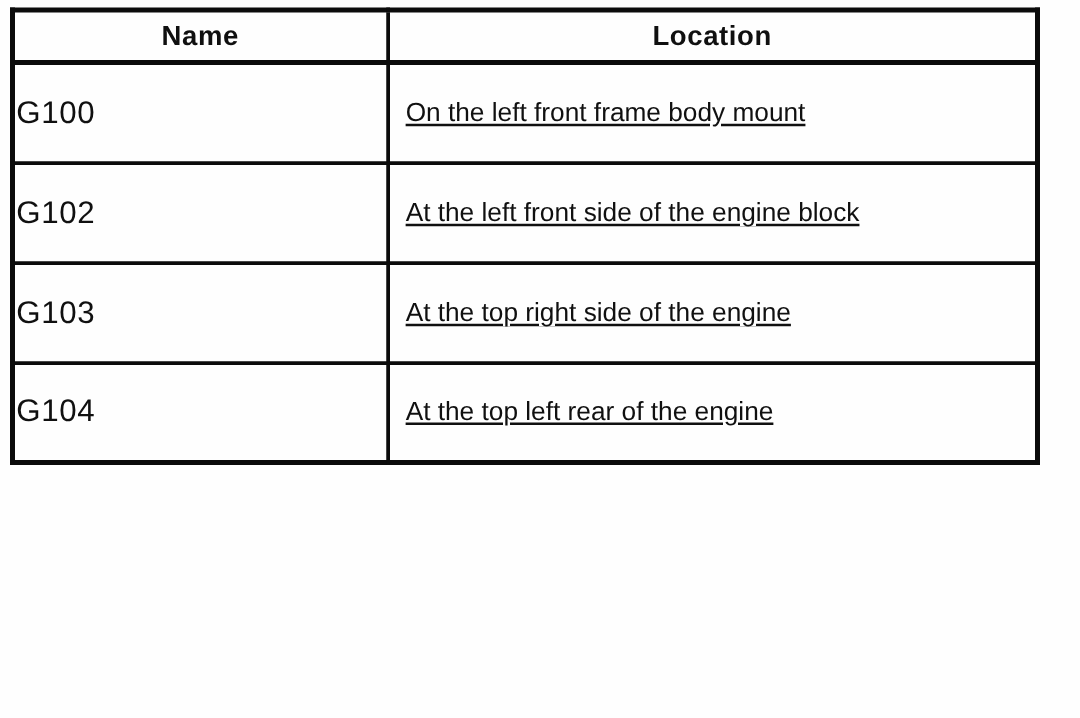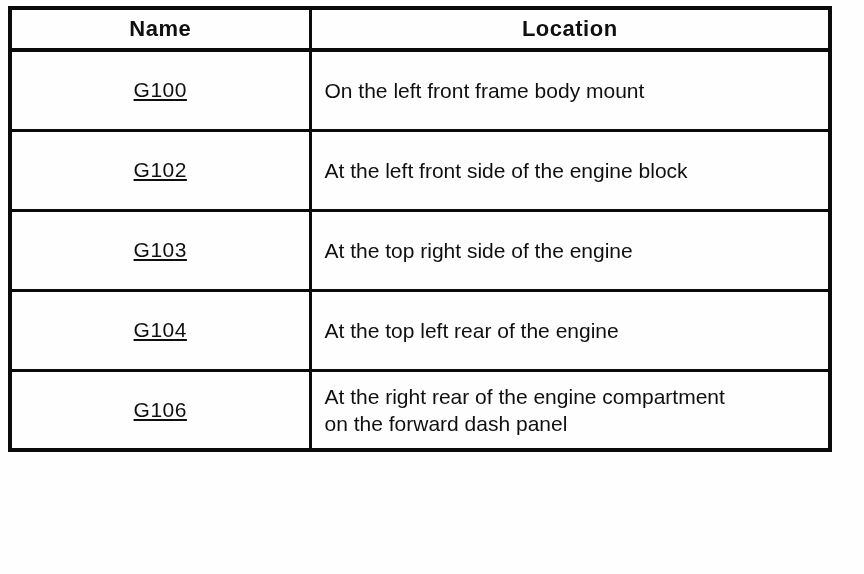--- a/index.html
+++ b/index.html
@@ -39,33 +39,32 @@
     font-weight: bold;
     text-align: center;
     letter-spacing: 0.5px;
     border-bottom-width: 4px;
   }
   .col-name  { width: 300px; }
   .col-loc   { width: 520px; }
   tr.data-row { height: 80px; }
   tr.data-row-tall { height: 114px; }
   td.name-cell {
-    text-align: center;
-    font-size: 21px;
+    font-size: 25px;
     letter-spacing: 0.5px;
-    text-decoration: underline;
   }
   td.loc-cell {
     font-size: 21px;
     padding: 4px 8px 4px 13px;
     text-align: left;
   }
   .line {
     display: block;
     line-height: 27px;
+    text-decoration: underline;
   }
   .it {
     font-style: italic;
   }
 </style>
 </head>
 <body>
 
 <div class="page">
   <table class="grounds-table">
@@ -97,22 +96,15 @@
         <td class="loc-cell">
           <span class="line">At the top right side of the engine</span>
         </td>
       </tr>
       <tr class="data-row">
         <td class="name-cell">G104</td>
         <td class="loc-cell">
           <span class="line">At the top left rear of the engine</span>
         </td>
       </tr>
-      <tr class="data-row">
-        <td class="name-cell">G106</td>
-        <td class="loc-cell">
-          <span class="line">At the right rear of the engine compartment</span>
-          <span class="line">on the forward dash panel</span>
-        </td>
-      </tr>
     </tbody>
   </table>
 </div>
 
 </body></html>

